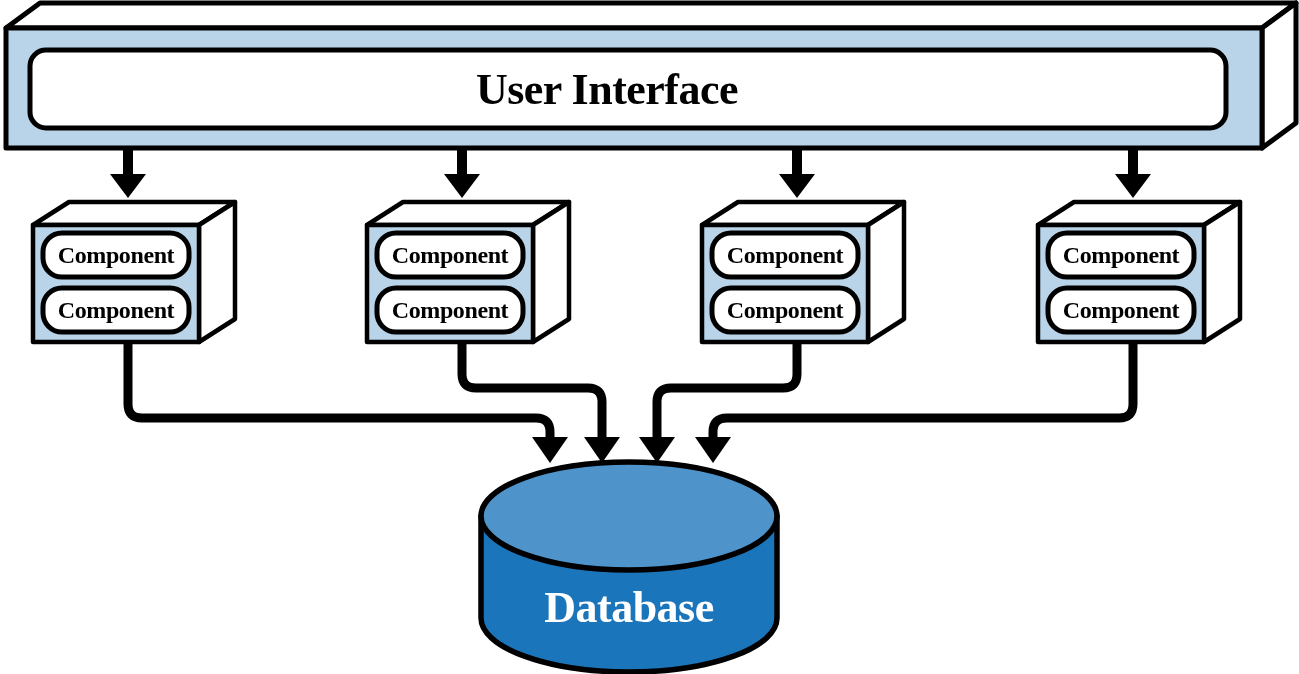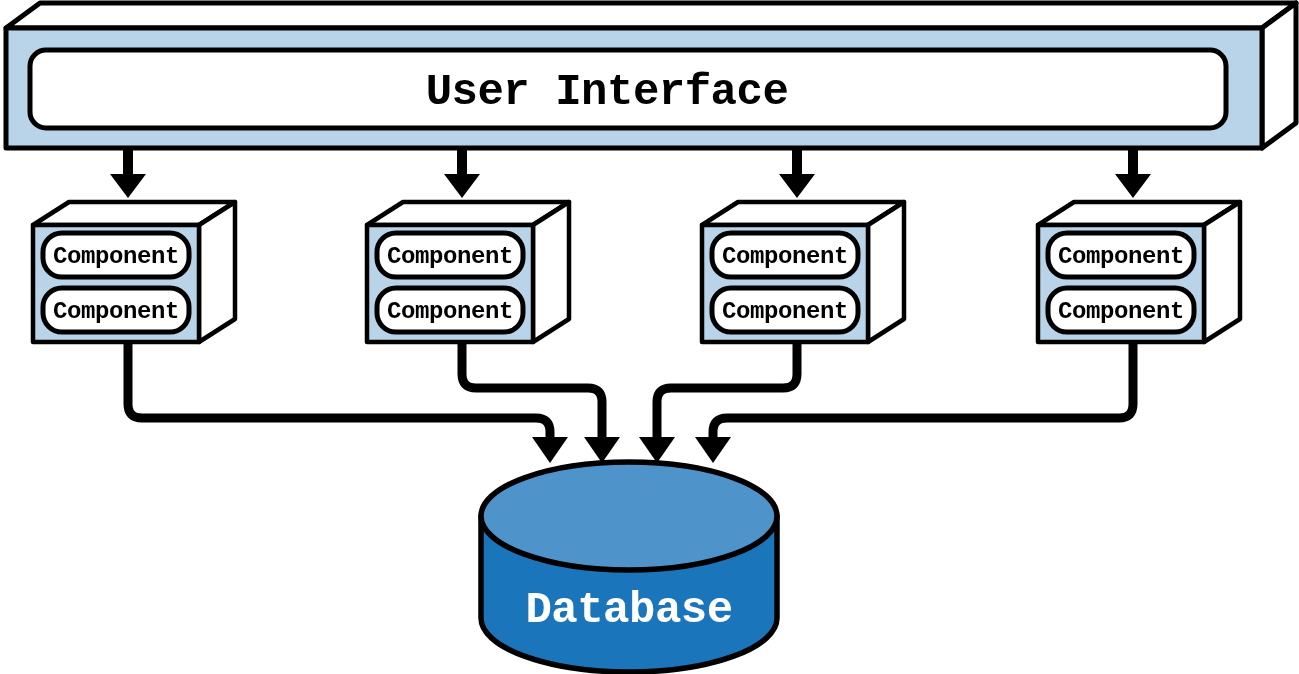--- a/index.html
+++ b/index.html
@@ -5,21 +5,21 @@
   html, body {
     margin: 0;
     padding: 0;
     background: #ffffff;
   }
   .stage {
     position: relative;
     width: 1299px;
     height: 674px;
     background: var(--background, #ffffff);
-    font-family: Liberation Mono, monospace;
+    font-family: Liberation Serif, serif;
   }
   svg { display: block; }
 
   .outline {
     stroke: var(--outline, #000000);
     stroke-linejoin: round;
   }
   .face-white  { fill: #ffffff; stroke-width: 5; }
   .face-blue   { fill: var(--box-fill, #B9D4E8); stroke-width: 5; }
   .box-face-white { fill: #ffffff; stroke-width: 4.5; }

